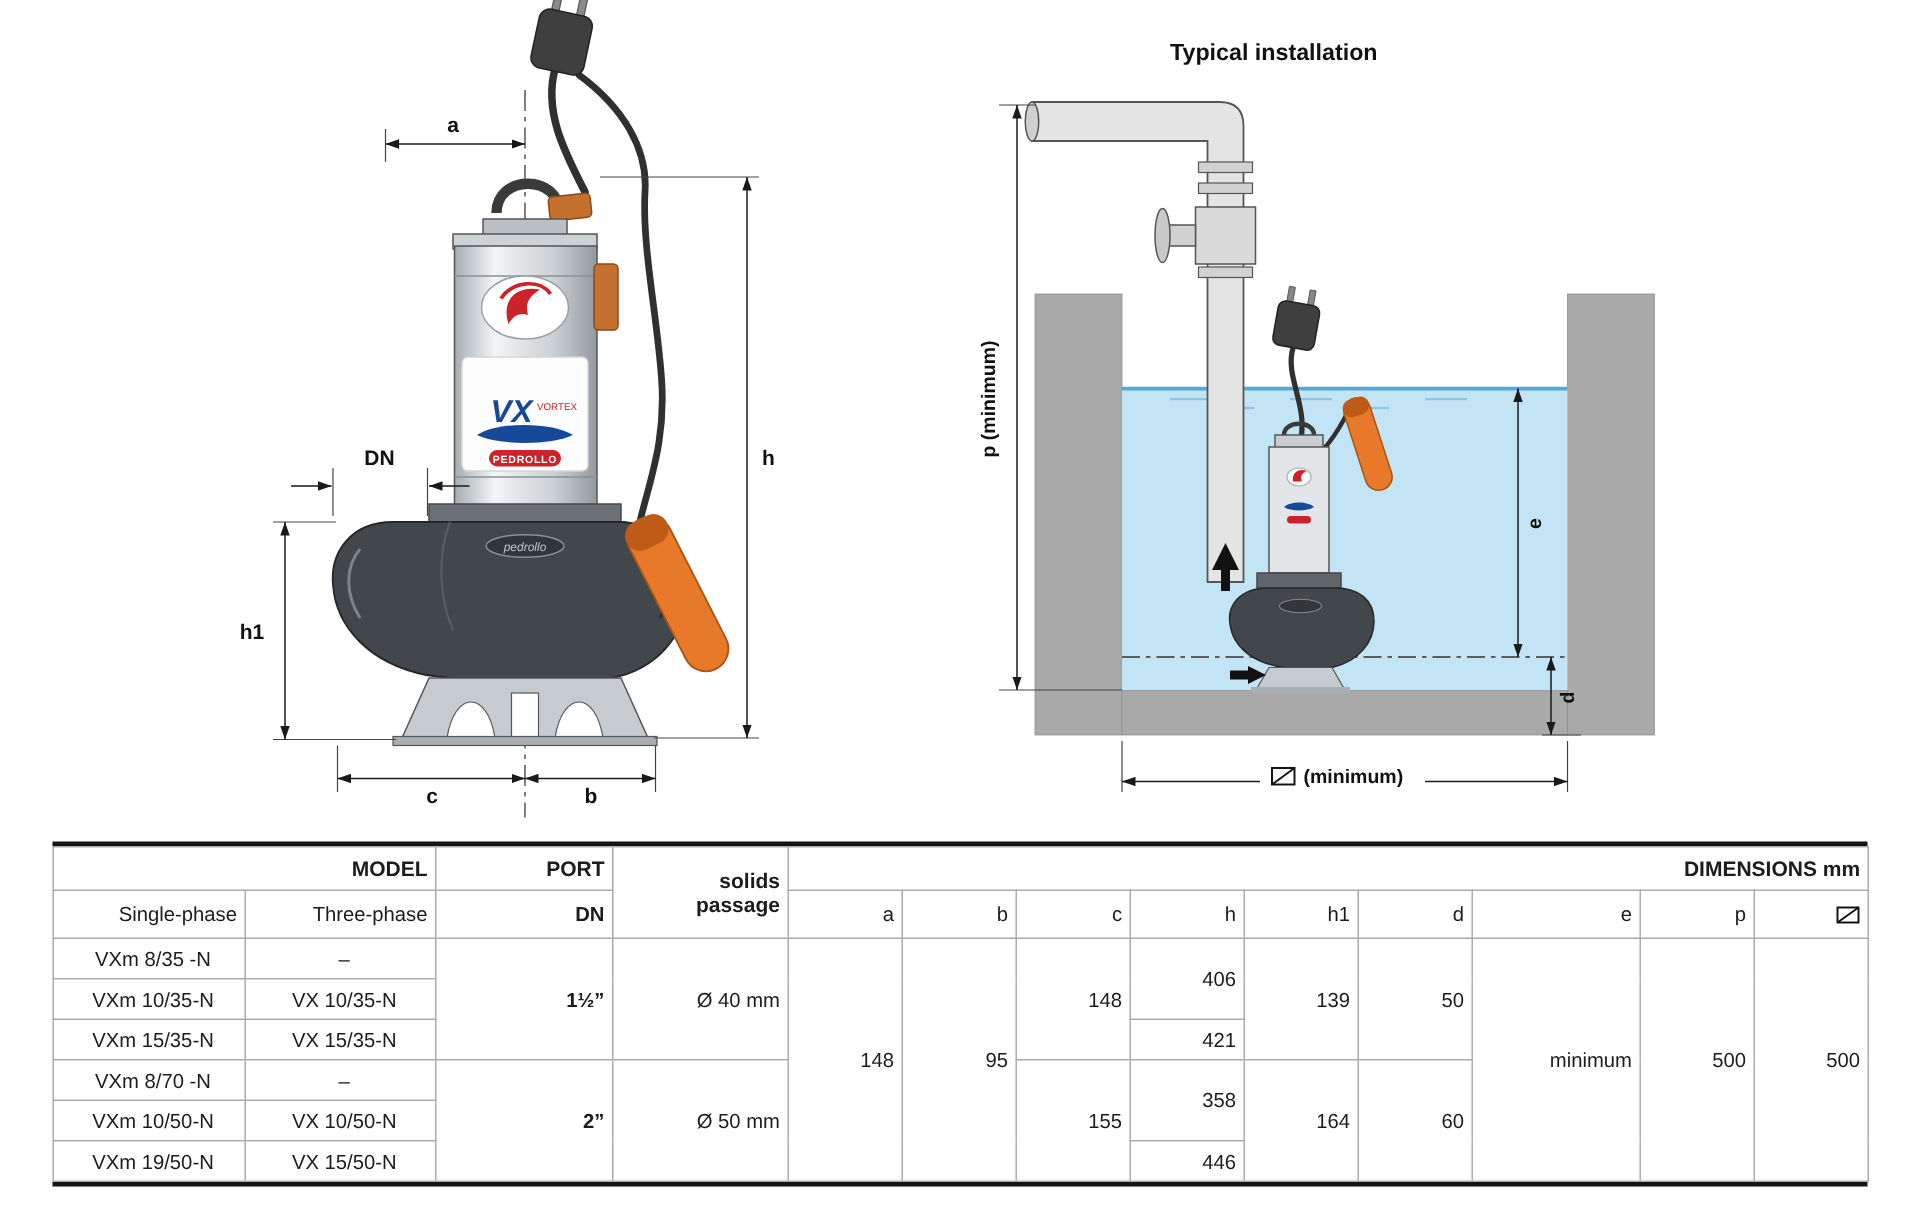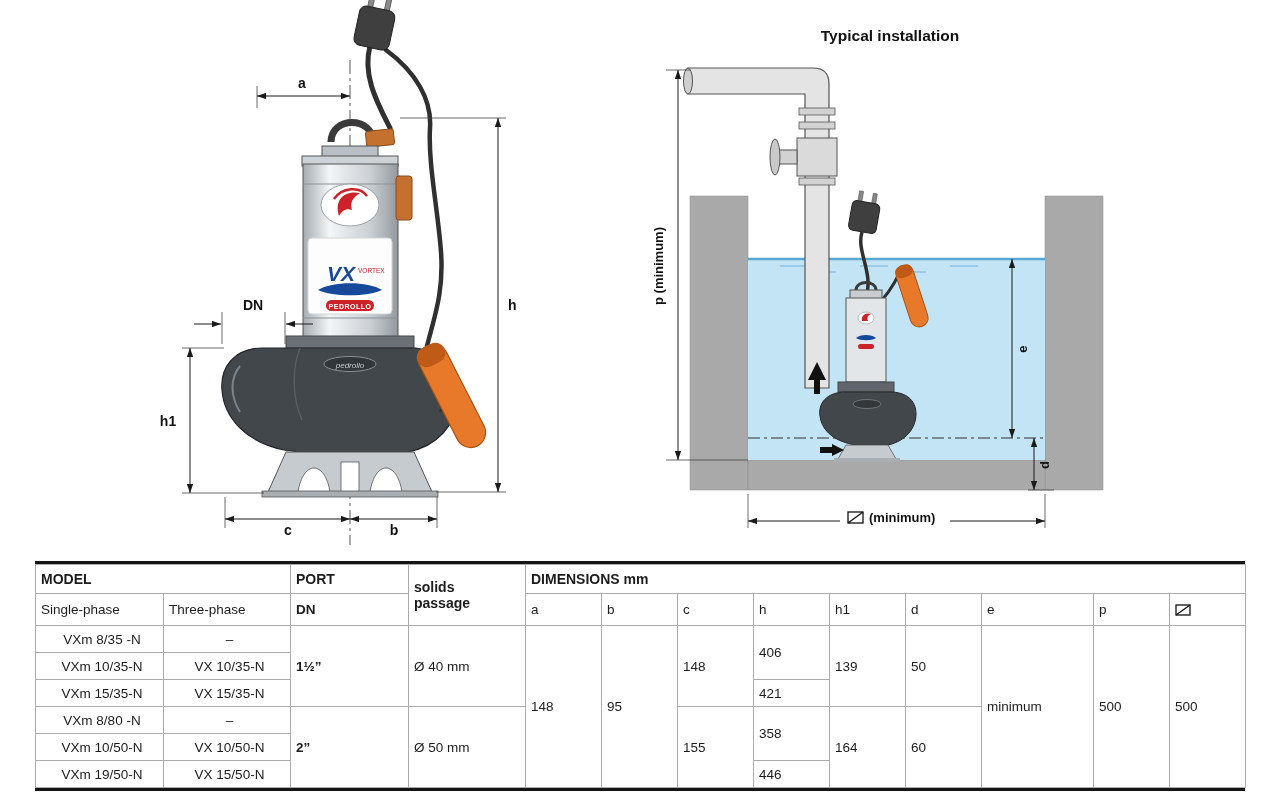--- a/index.html
+++ b/index.html
@@ -8,25 +8,25 @@
     background:#ffffff;font-family:"Liberation Sans",sans-serif;color:#1a1a1a;
   }
   .abs{position:absolute;}
   svg text{font-family:"Liberation Sans",sans-serif;}
   .dimtxt{font-size:14px;font-weight:bold;fill:#111;}
   .dimtxt2{font-size:13px;font-weight:bold;fill:#111;}
   .dimline{stroke:#1a1a1a;stroke-width:1;fill:none;}
   .extline{stroke:#444;stroke-width:0.8;fill:none;}
   .cline{stroke:#555;stroke-width:1;stroke-dasharray:14 4 3 4;fill:none;}
   .minline{stroke:#333;stroke-width:1;stroke-dasharray:12 4 3 4;fill:none;}
-  .inst-title{font-weight:bold;font-size:15.5px;text-align:center;color:#111;}
+  .inst-title{font-weight:bold;font-size:15.5px;text-align:left;color:#111;}
 
   .tbl-wrap{left:35px;top:561px;width:1210px;border-top:3px solid #141414;border-bottom:3px solid #141414;background:#fff;}
   table.spec{border-collapse:collapse;width:100%;table-layout:fixed;}
-  .spec th,.spec td{border:1px solid #ababab;font-size:13.5px;padding:0 5px;height:26px;text-align:left;vertical-align:middle;background:#fff;font-weight:normal;color:#1c1c1c;}
+  .spec th,.spec td{border:1px solid #ababab;font-size:13.5px;padding:0 5px;height:26px;text-align:right;vertical-align:middle;background:#fff;font-weight:normal;color:#1c1c1c;}
   .spec .hd1{height:28px;font-weight:bold;font-size:14px;}
   .spec .b{font-weight:bold;}
   .spec .lft{text-align:center;padding-left:10px;}
   .spec tr.data td{height:26px;}
 </style>
 </head>
 <body>
 
 <svg class="abs" style="left:0;top:0" width="640" height="555" viewBox="0 0 640 555">
   <defs>
@@ -317,21 +317,21 @@
     <tr class="data">
       <td class="lft">VXm 10/35-N</td>
       <td class="lft">VX 10/35-N</td>
     </tr>
     <tr class="data">
       <td class="lft">VXm 15/35-N</td>
       <td class="lft">VX 15/35-N</td>
       <td>421</td>
     </tr>
     <tr class="data">
-      <td class="lft">VXm 8/80  -N</td>
+      <td class="lft">VXm 8/70  -N</td>
       <td class="lft">–</td>
       <td rowspan="3" class="b">2”</td>
       <td rowspan="3">Ø 50 mm</td>
       <td rowspan="3">155</td>
       <td rowspan="2">358</td>
       <td rowspan="3">164</td>
       <td rowspan="3">60</td>
     </tr>
     <tr class="data">
       <td class="lft">VXm 10/50-N</td>

